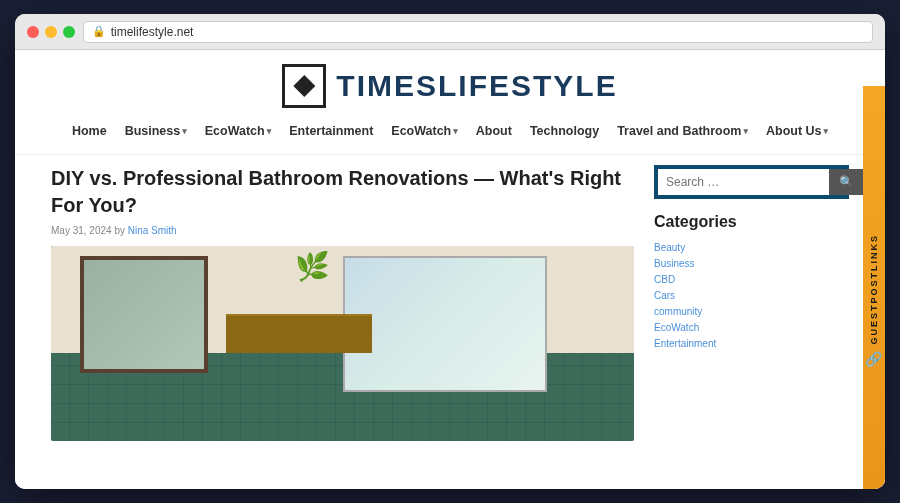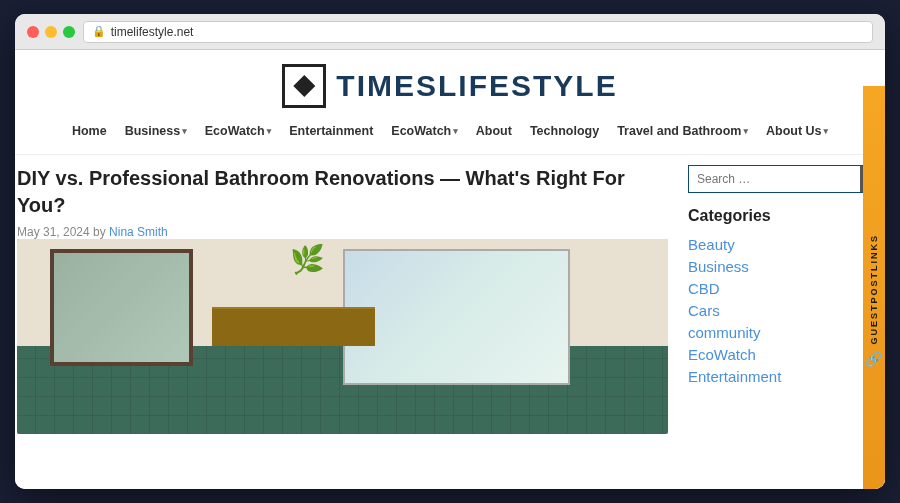--- a/index.html
+++ b/index.html
@@ -143,21 +143,21 @@
 
     .nav-arrow {
       font-size: 9px;
       color: #666;
     }
 
     
     .main-layout {
       display: flex;
       gap: 0;
-      padding: 10px 2px;
+      padding: 10px 36px;
       height: calc(100% - 110px);
     }
 
     .article-col {
       flex: 1;
       padding-right: 20px;
     }
 
     .sidebar-col {
       width: 195px;
@@ -167,43 +167,44 @@
     
     .article-title {
       font-size: 20px;
       font-weight: 700;
       color: #222;
       line-height: 1.35;
       margin-bottom: 6px;
     }
 
     .article-meta {
-      font-size: 12px;
+      font-size: 10px;
       color: #888;
+      margin-bottom: 10px;
     }
 
     .article-meta a {
       color: #4a90d9;
       text-decoration: none;
     }
 
     .article-image {
       width: 100%;
       height: 195px;
       background: linear-gradient(135deg, #4a7c6b 0%, #5a8c7b 30%, #c8b89a 60%, #d4c4aa 100%);
       border-radius: 2px;
       overflow: hidden;
       position: relative;
     }
 
     
     .search-box {
       display: flex;
       margin-bottom: 14px;
-      border: 1px solid #0c4a6e;
+      border: 4px solid #0c4a6e;
     }
 
     .search-input {
       flex: 1;
       padding: 6px 8px;
       font-size: 12px;
       border: none;
       outline: none;
       color: #999;
     }
@@ -228,21 +229,21 @@
       list-style: none;
     }
 
     .category-list li {
       margin-bottom: 3px;
     }
 
     .category-list a {
       color: #4a90d9;
       text-decoration: none;
-      font-size: 15px;
+      font-size: 10px;
       display: block;
       padding: 1px 0;
     }
 
     
     .side-banner {
       position: absolute;
       right: 0;
       top: 36px;
       width: 22px;

